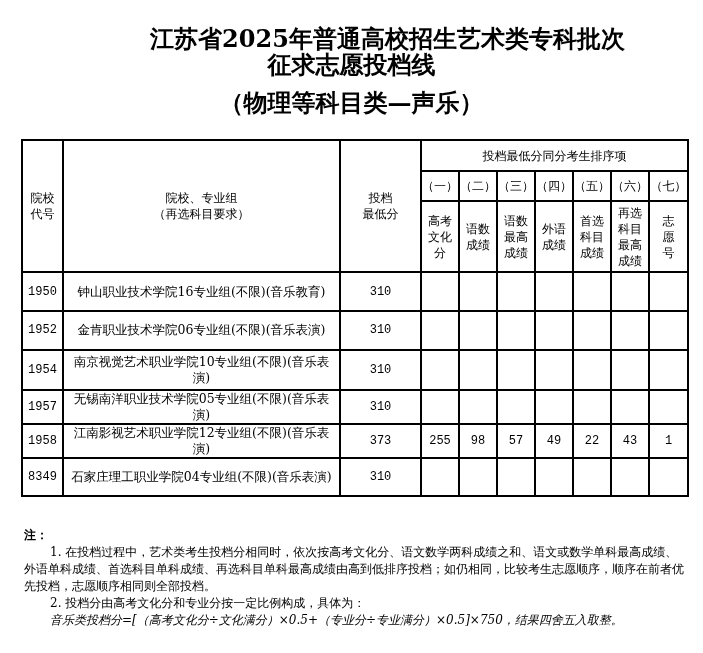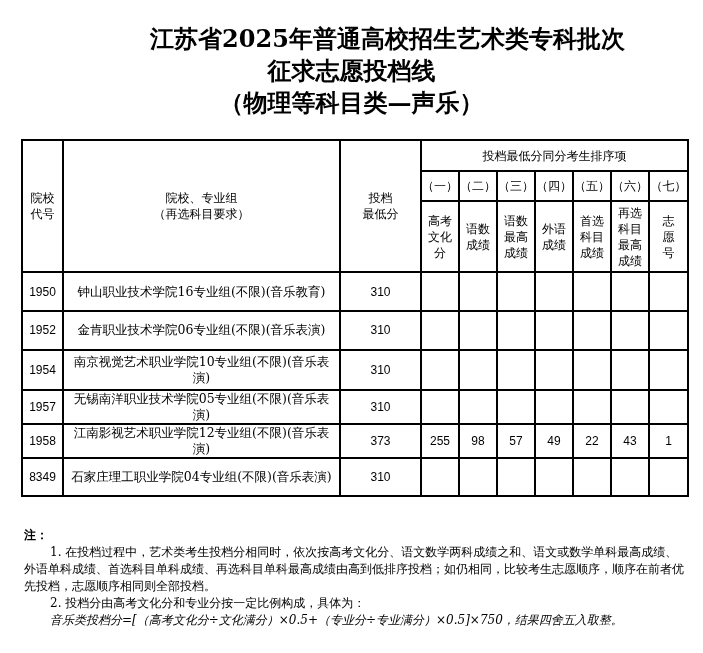--- a/index.html
+++ b/index.html
@@ -1,26 +1,26 @@
 <!DOCTYPE html>
 <html><head>
 <meta charset="utf-8">
 <style>
   html, body { margin: 0; padding: 0; background: #ffffff; }
   body { width: 703px; height: 653px; position: relative; overflow: hidden;
          font-family: "DejaVu Serif", "Liberation Serif", serif; color: #000; }
   .title { position: absolute; left: 0; width: 703px; text-align: center;
            font-family: "DejaVu Serif", serif; font-weight: bold; font-size: 24px; line-height: 30px; }
-  #t1 { top: 24px; padding-left: 36px; } #t2 { top: 56px; } #t3 { top: 88px; }
+  #t1 { top: 24px; padding-left: 36px; } #t2 { top: 50px; } #t3 { top: 88px; }
   table.grid { position: absolute; left: 21px; top: 139px; border-collapse: collapse;
                table-layout: fixed; width: 666px; }
   table.grid td { border: 2px solid #000; padding: 0; text-align: center; vertical-align: middle;
                   overflow: hidden; }
   .hd { font-family: "DejaVu Sans", sans-serif; font-size: 12px; line-height: 16px; }
-  .num { font-family: Liberation Sans, sans-serif; font-size: 12px; border-radius: 9px; }
+  .num { font-family: Liberation Mono, monospace; font-size: 12px; border-radius: 9px; }
   .name { text-align: left; font-size: 12.5px; line-height: 16px; padding: 0 2px !important; }
   .notes { position: absolute; left: 24px; top: 527px; width: 665px; font-size: 12px; line-height: 17px; }
   .notes .lbl { font-weight: bold; font-family: "DejaVu Sans", sans-serif; }
   .notes p { margin: 0; }
   .ind { text-indent: 26px; }
   .ind2 { padding-left: 26px; font-style: italic; }
 </style>
 </head>
 <body>
 

